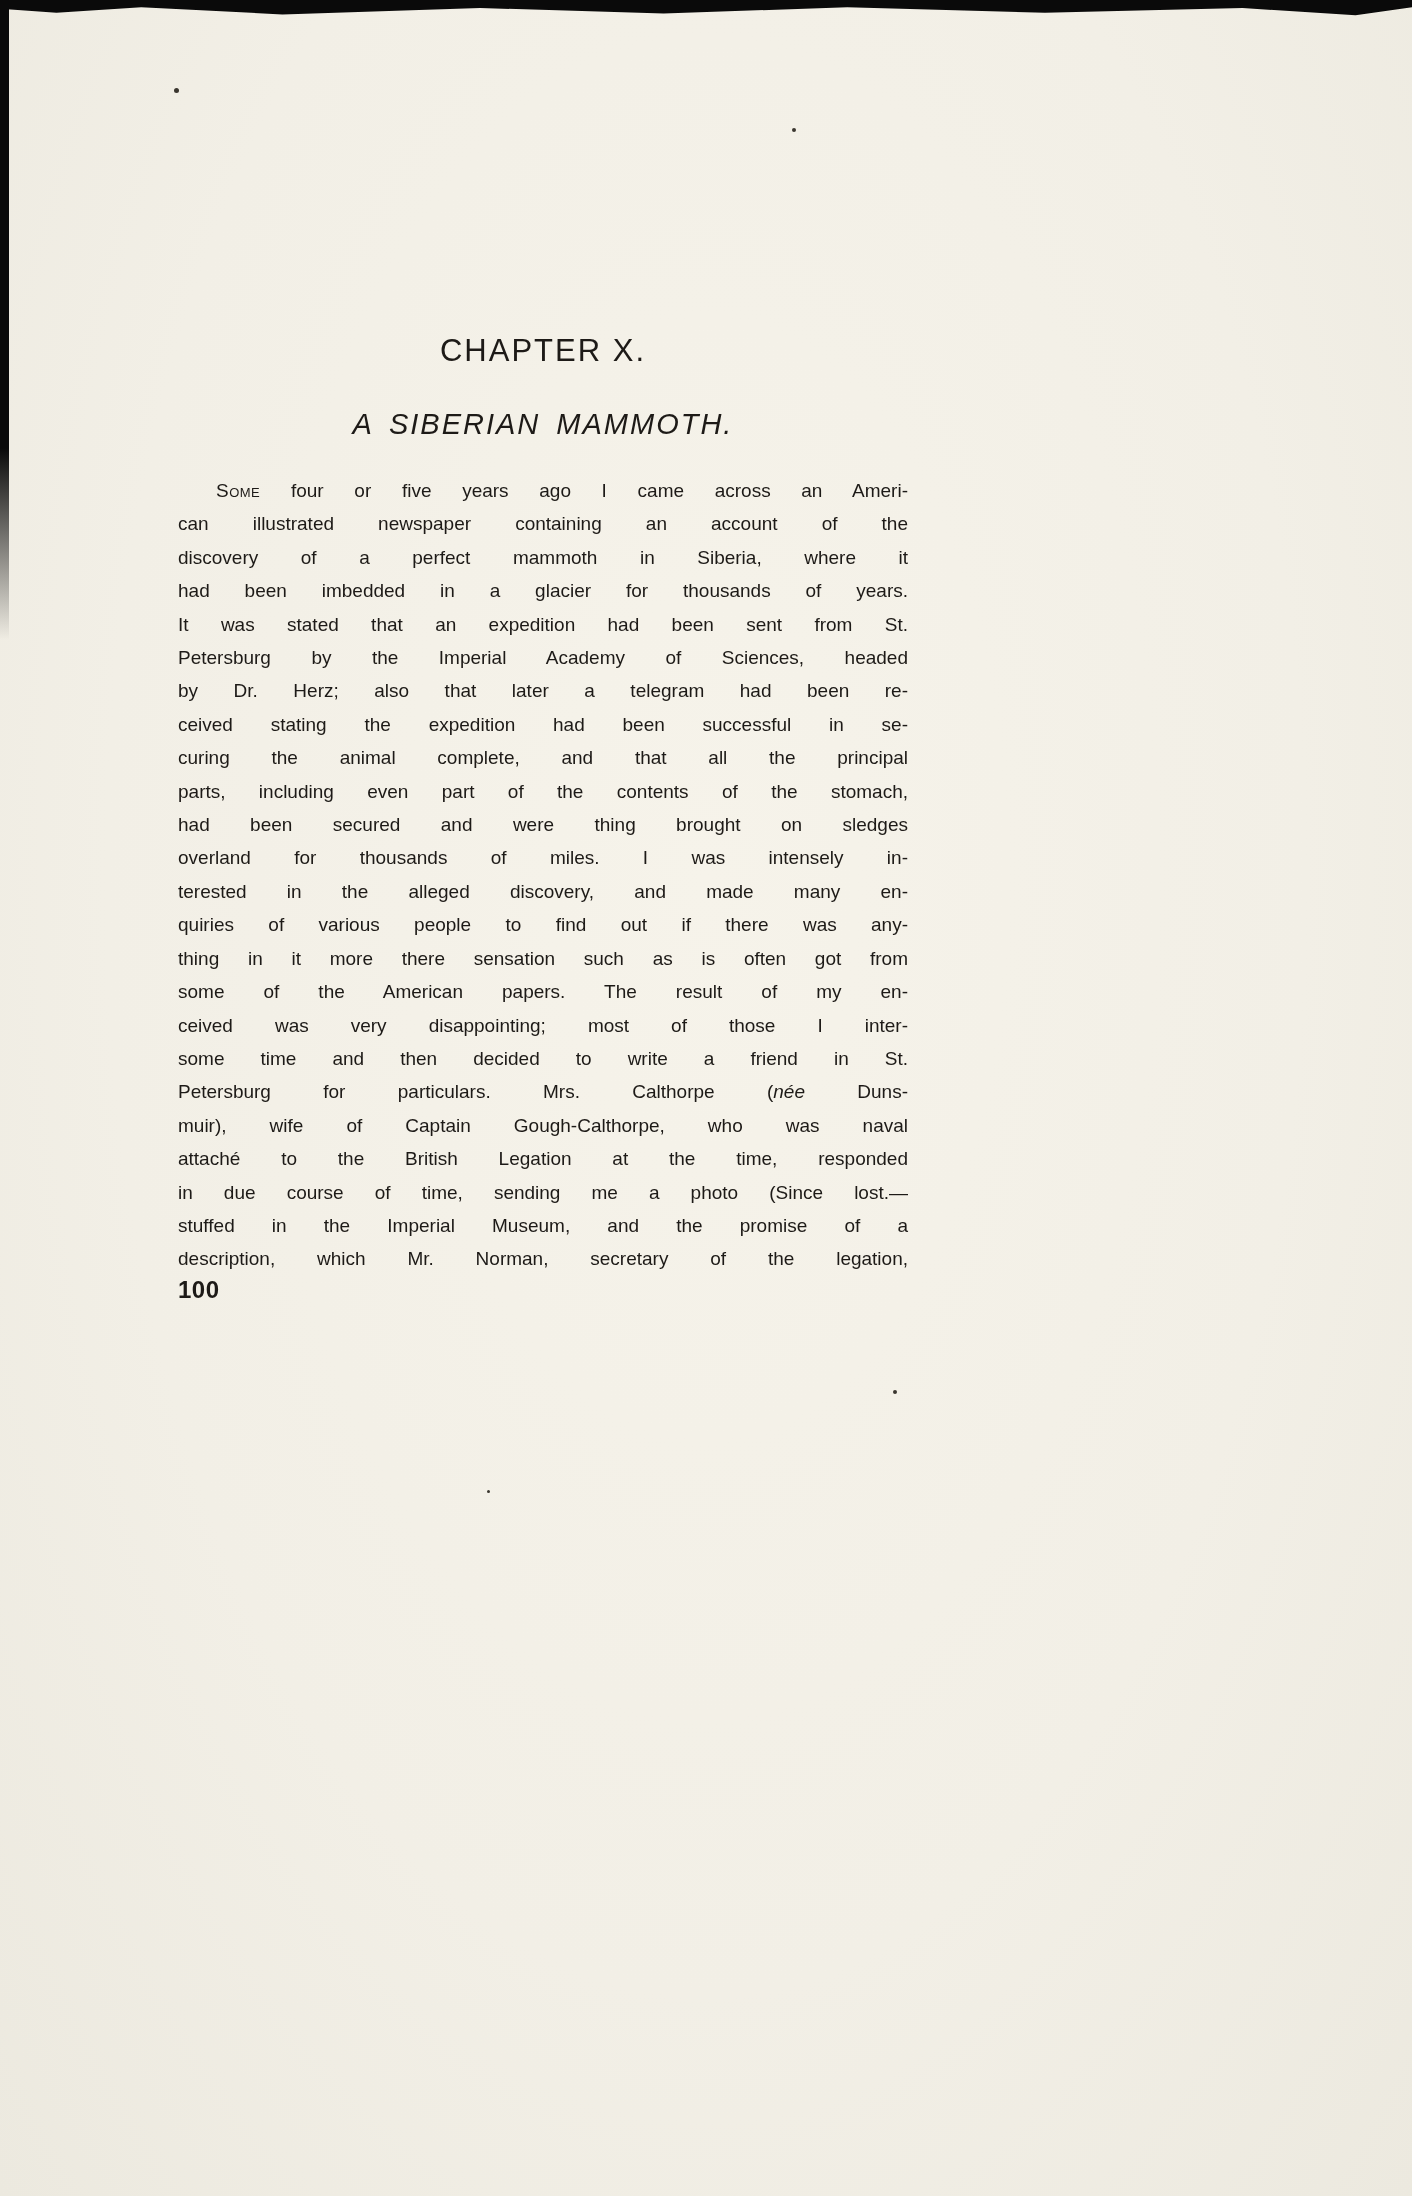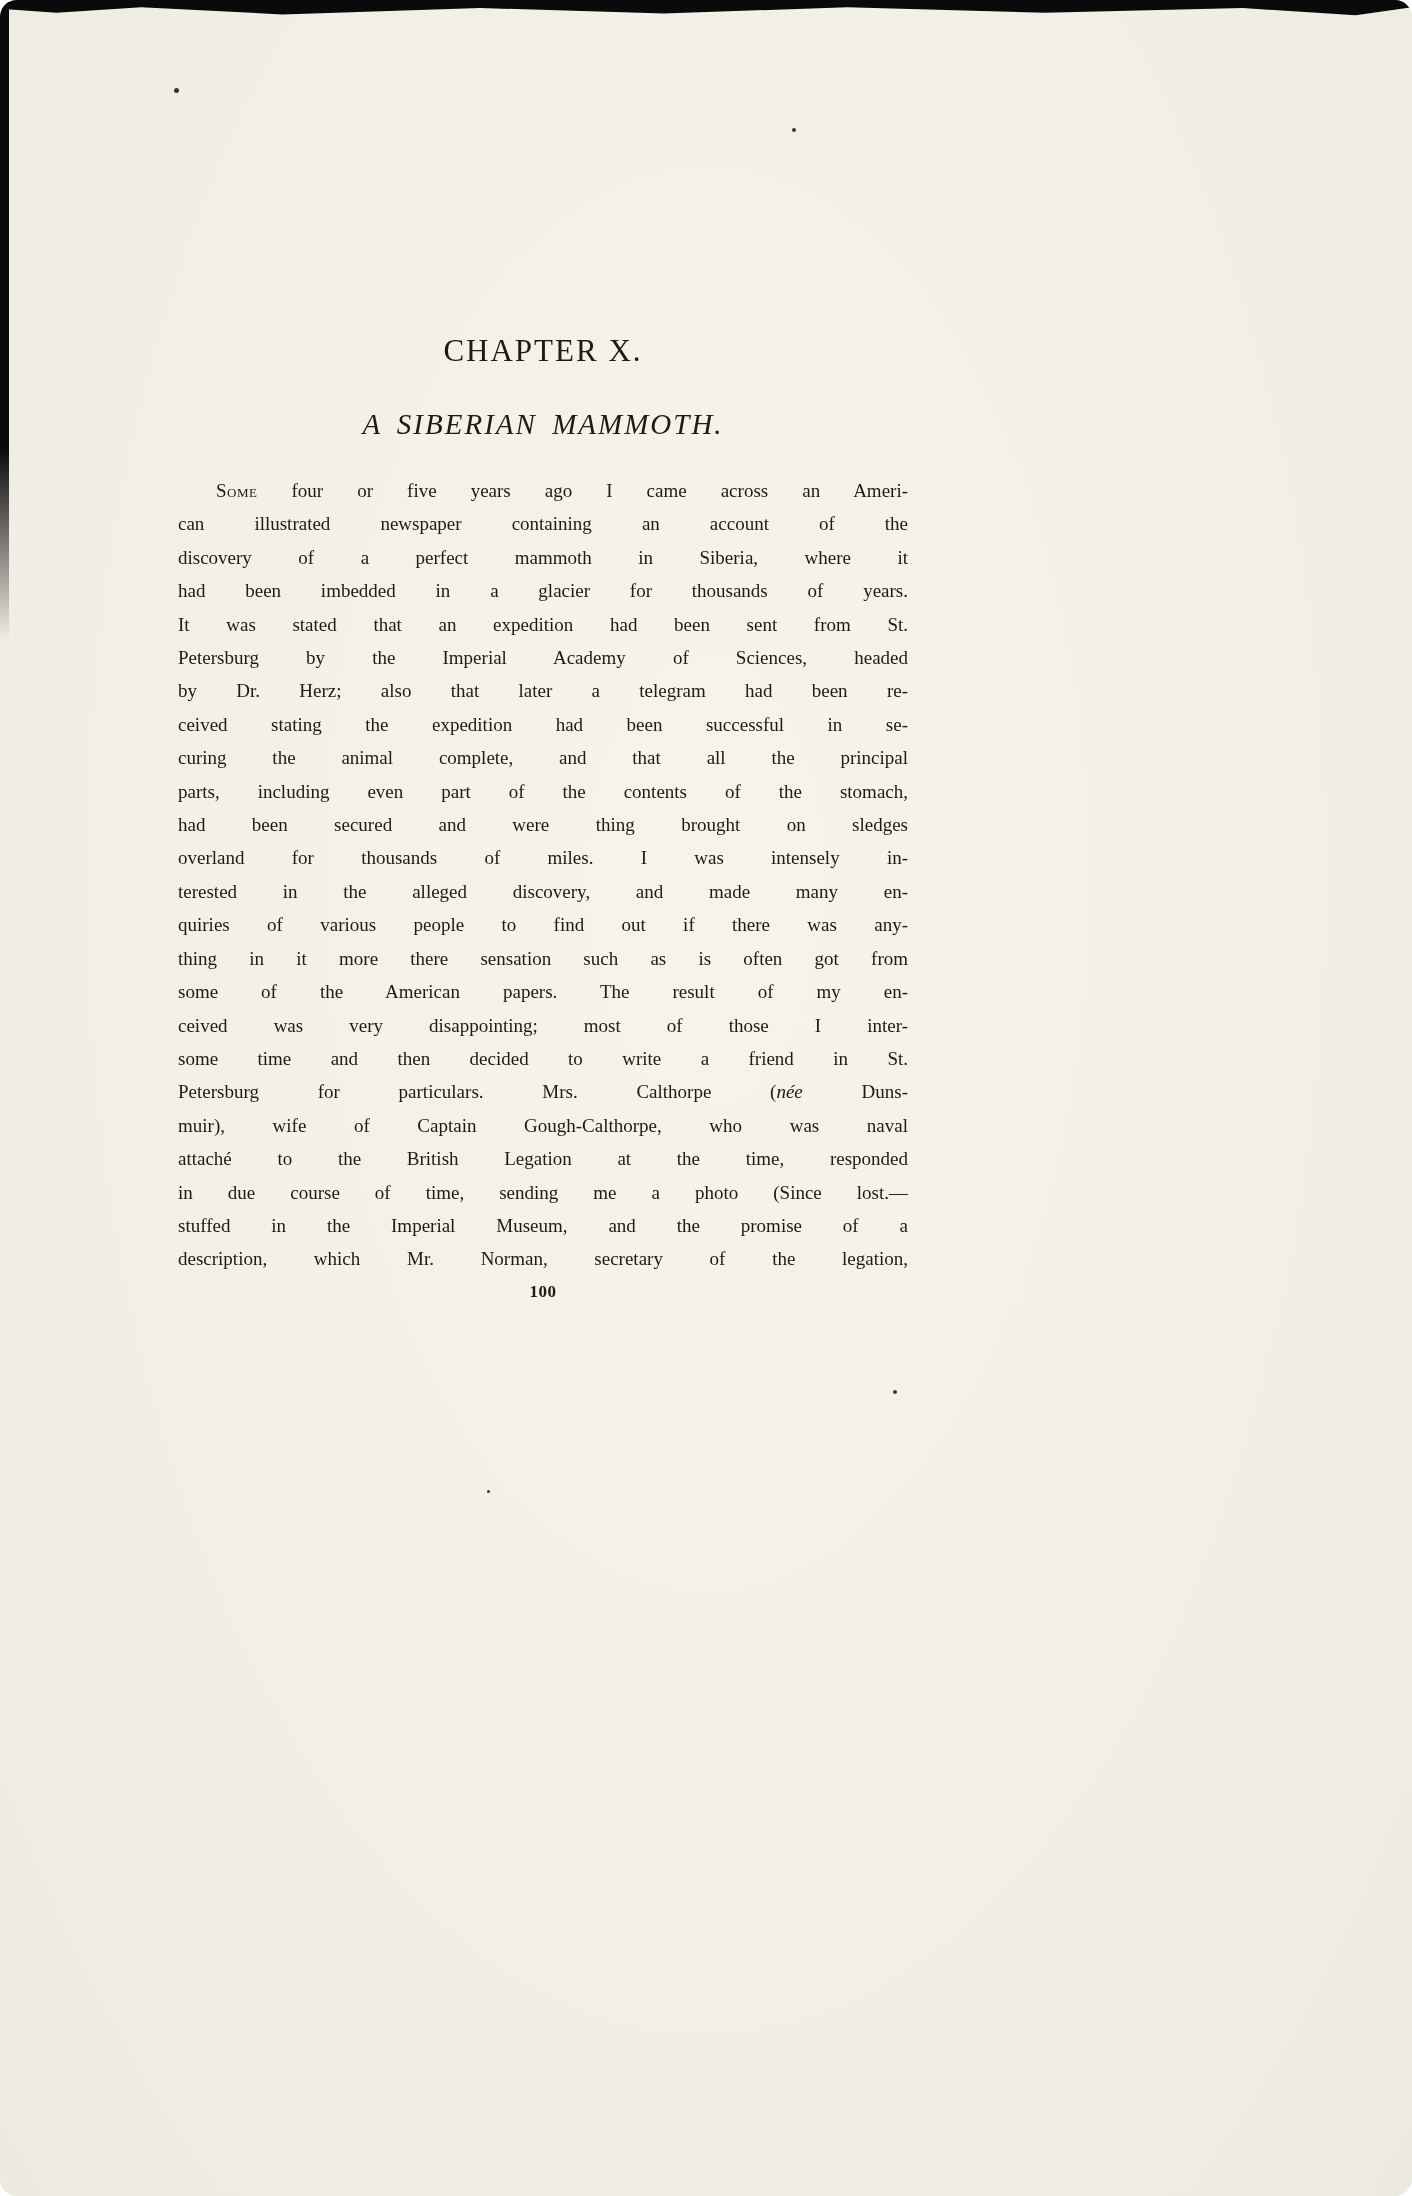--- a/index.html
+++ b/index.html
@@ -6,23 +6,22 @@
     margin: 0;
     padding: 0;
   }
   .page {
     position: relative;
     width: 1412px;
     height: 2196px;
     background: #f3f0e7;
     background-image: radial-gradient(ellipse at 50% 40%, #f6f3ea 0%, #f2efe6 60%, #ece9df 100%);
     overflow: hidden;
-    font-family: Liberation Serif, serif;
+    font-family: Liberation Sans, sans-serif;
     color: #1d1a17;
-    border-radius: 17px;
   }
   .scan-edge-top {
     position: absolute;
     top: 0; left: 0;
     width: 100%;
     height: 16px;
     background: #0a0a0a;
     clip-path: polygon(0 0, 100% 0, 100% 45%, 96% 95%, 88% 50%, 74% 80%, 60% 45%, 47% 85%, 34% 50%, 20% 90%, 10% 45%, 4% 80%, 0 55%);
   }
   .scan-edge-left {
@@ -77,23 +76,21 @@
     text-indent: 38px;
   }
   .smallcaps {
     font-variant: small-caps;
     letter-spacing: 0.5px;
   }
   .ital {
     font-style: italic;
   }
   .page-number {
-    margin-top: 6px;
-    text-align: center;
-    font-size: 17px;
+    font-size: 24px;
     font-weight: 700;
     letter-spacing: 0.5px;
   }
 </style>
 </head>
 <body>
 
 <div class="page">
 
   <div class="scan-edge-top"></div>

